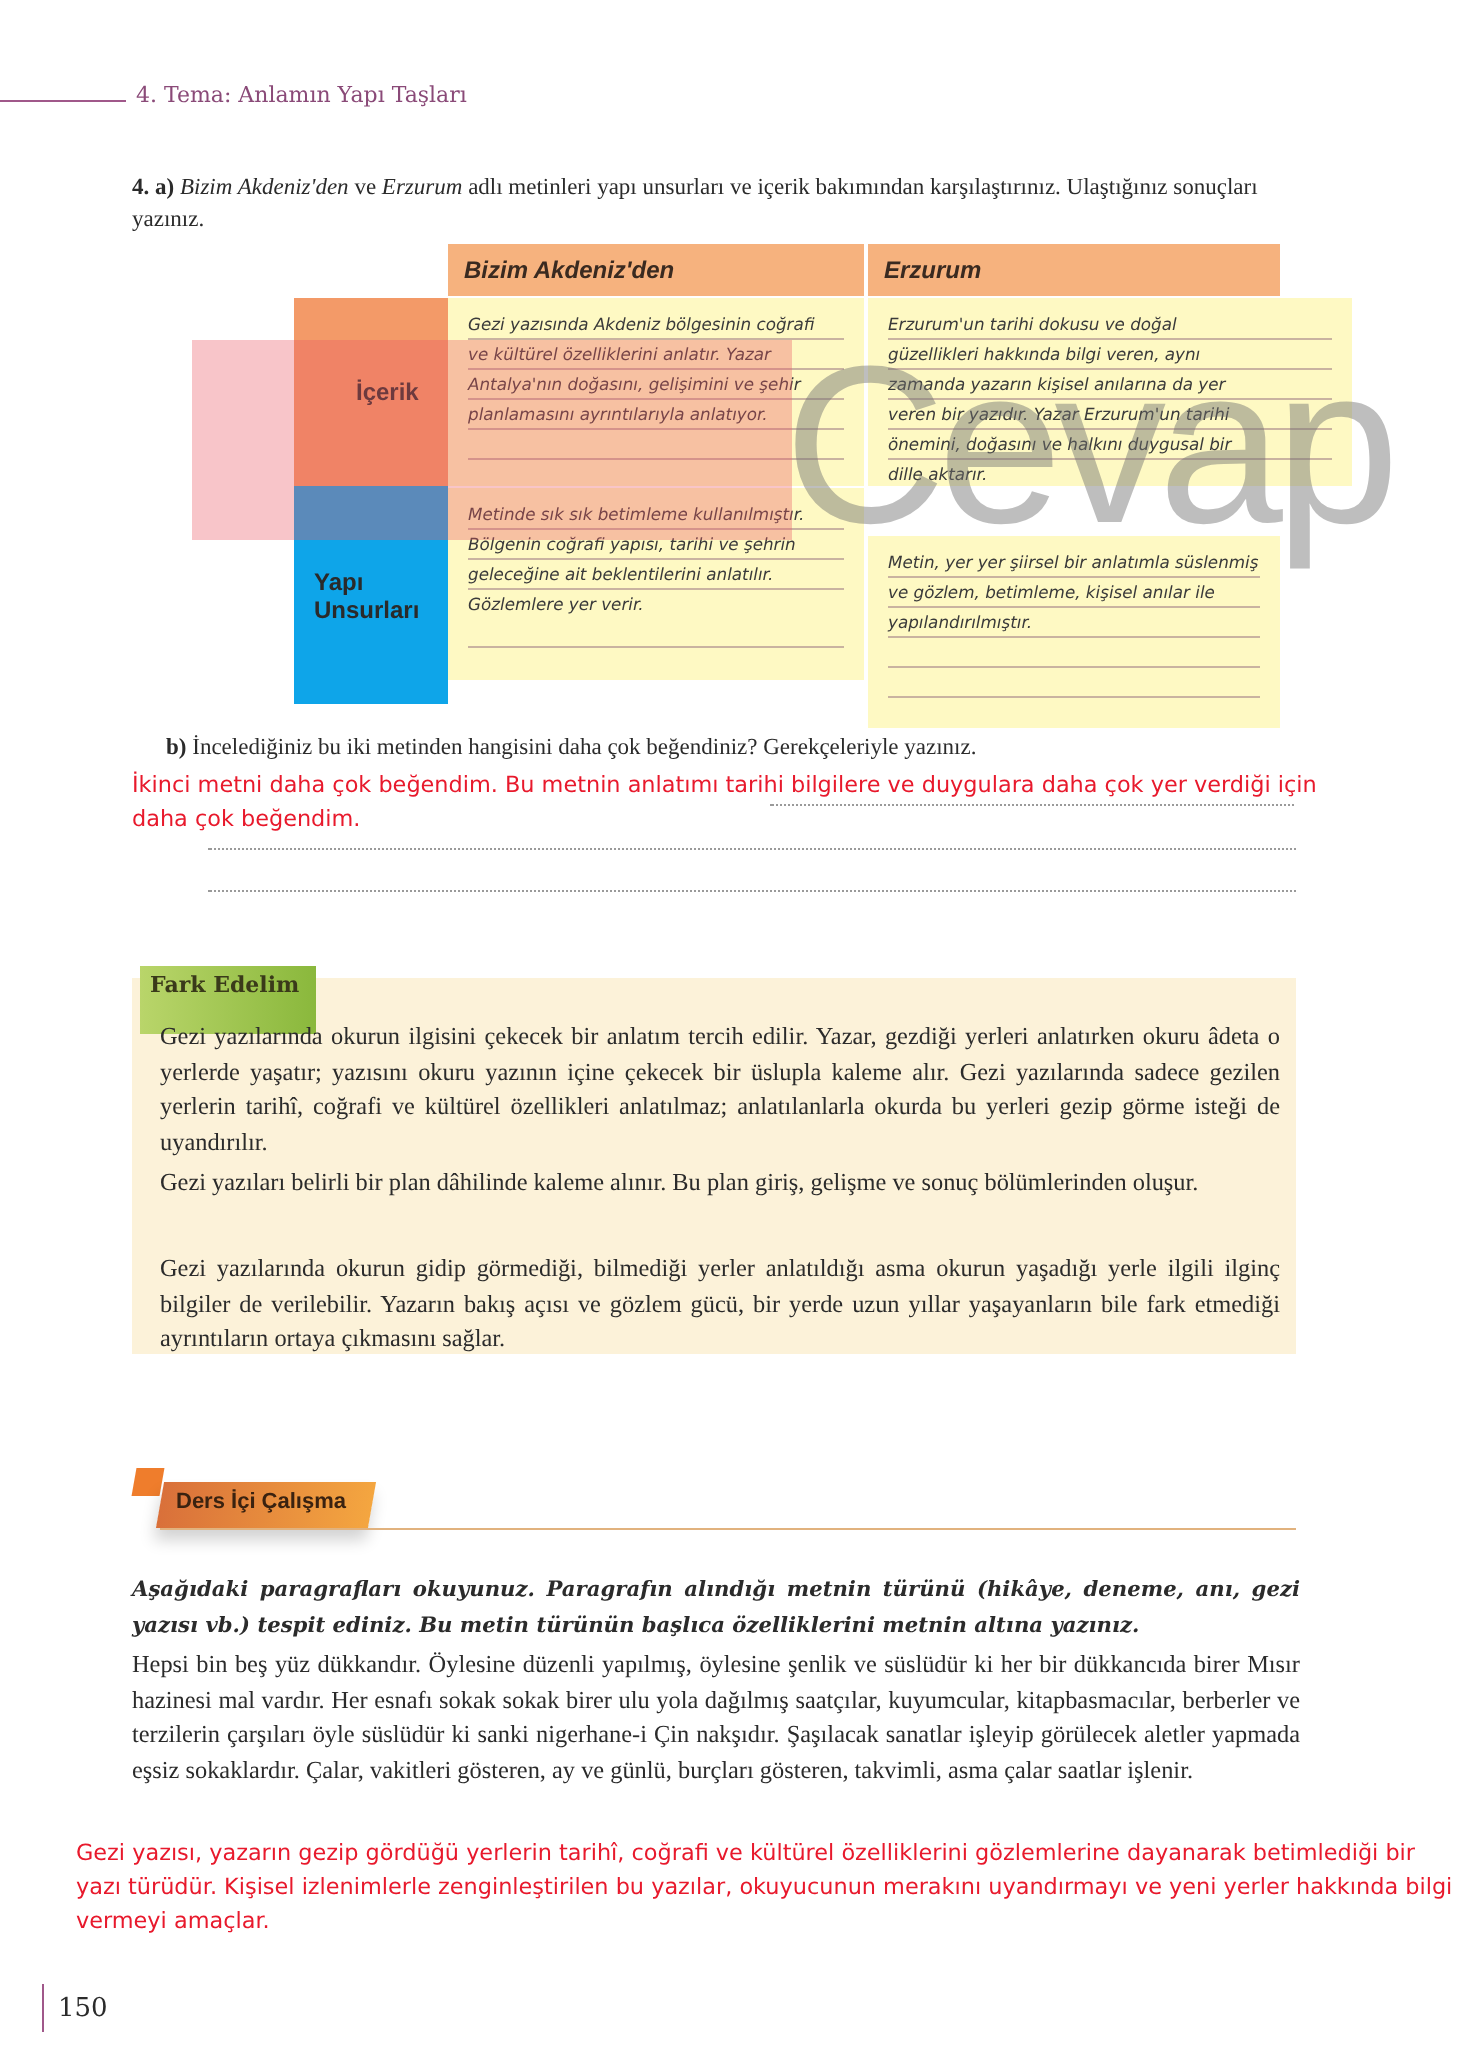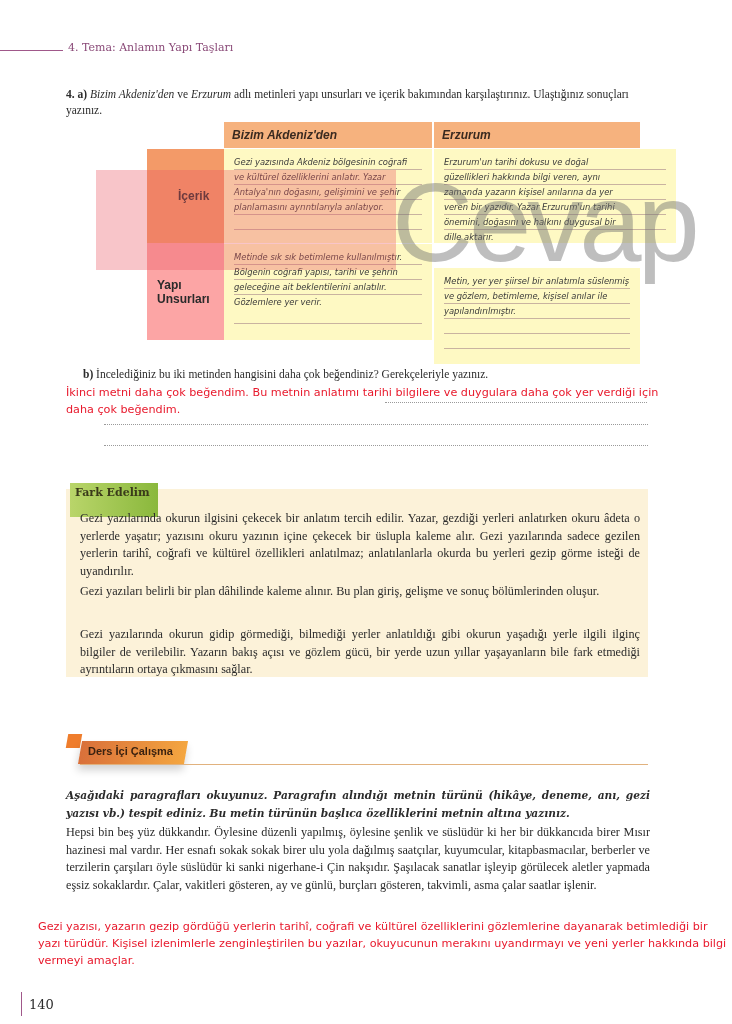--- a/index.html
+++ b/index.html
@@ -21,21 +21,21 @@
   .q4 i { font-style: italic; }
 
   
   .tbl { left: 147px; top: 122px; width: 493px; height: 218px; }
   .th-empty { position: absolute; left: 0; top: 0; width: 77px; height: 26px; background: #fff; }
   .th { position: absolute; top: 0; height: 26px; background: #f6b27e; font-family: "Liberation Sans", sans-serif; font-weight: bold; font-style: italic; font-size: 12px; color: #3a2a20; line-height: 26px; padding-left: 8px; box-sizing: border-box; }
   .th1 { left: 77px; width: 208px; }
   .th2 { left: 287px; width: 206px; }
   .rowhead { position: absolute; left: 0; width: 77px; background: #f6a878; font-family: "Liberation Sans", sans-serif; font-weight: bold; font-size: 12px; color: #2a2a2a; box-sizing: border-box; padding-left: 10px; display: flex; align-items: center; }
   .rh1 { top: 27px; height: 94px; background: #f39a68; padding-left: 31px; }
-  .rh2 { top: 121px; height: 97px; background: #fca5a5; }
+  .rh2 { top: 121px; height: 109px; background: #0ea5e9; }
   .cell { position: absolute; background: #fef9c3; box-sizing: border-box; padding: 6px 10px; font-family: "DejaVu Sans", sans-serif; font-style: italic; font-size: 8.4px; line-height: 14px; color: #3a3a3a; }
   .cell .ln { border-bottom: 1px solid #c9b3a0; }
   .c11 { left: 77px; top: 27px; width: 208px; height: 94px; }
   .c12 { left: 287px; top: 27px; width: 242px; height: 94px; }
   .c21 { left: 77px; top: 122px; width: 208px; height: 96px; }
   .c22 { left: 287px; top: 122px; width: 206px; height: 96px; margin-top: 24px; }
   .blank-ln { height: 14px; border-bottom: 1px solid #c9b3a0; }
 
   
   .wm { left: 96px; top: 170px; width: 570px; height: 100px; pointer-events: none; }
@@ -144,25 +144,25 @@
 </div>
 <div class="abs dots d1"></div>
 <div class="abs dots d2"></div>
 <div class="abs dots d3"></div>
 <div class="abs ans-b">İkinci metni daha çok beğendim. Bu metnin anlatımı tarihi bilgilere ve duygulara daha çok yer verdiği için daha çok beğendim.</div>
 
 <div class="abs fark-box"></div>
 <div class="abs fark-tag">Fark Edelim</div>
 <div class="abs fark-p fp1">Gezi yazılarında okurun ilgisini çekecek bir anlatım tercih edilir. Yazar, gezdiği yerleri anlatırken okuru âdeta o yerlerde yaşatır; yazısını okuru yazının içine çekecek bir üslupla kaleme alır. Gezi yazılarında sadece gezilen yerlerin tarihî, coğrafi ve kültürel özellikleri anlatılmaz; anlatılanlarla okurda bu yerleri gezip görme isteği de uyandırılır.</div>
 <div class="abs fark-p fp2">Gezi yazıları belirli bir plan dâhilinde kaleme alınır. Bu plan giriş, gelişme ve sonuç bölümlerinden oluşur.</div>
-<div class="abs fark-p fp3">Gezi yazılarında okurun gidip görmediği, bilmediği yerler anlatıldığı gibi okurun yaşadığı yerle ilgili ilginç bilgiler de verilebilir. Yazarın bakış açısı ve gözlem gücü, bir yerde uzun yıllar yaşayanların bile fark etmediği ayrıntıların ortaya çıkmasını sağlar.</div>
+<div class="abs fark-p fp3">Gezi yazılarında okurun gidip görmediği, bilmediği yerler anlatıldığı asma okurun yaşadığı yerle ilgili ilginç bilgiler de verilebilir. Yazarın bakış açısı ve gözlem gücü, bir yerde uzun yıllar yaşayanların bile fark etmediği ayrıntıların ortaya çıkmasını sağlar.</div>
 
 <div class="abs ders-sq"></div>
 <div class="abs ders-tag"></div>
 <div class="abs ders-lbl">Ders İçi Çalışma</div>
 <div class="abs ders-line"></div>
 
 <div class="abs instr">Aşağıdaki paragrafları okuyunuz. Paragrafın alındığı metnin türünü (hikâye, deneme, anı, gezi yazısı vb.) tespit ediniz. Bu metin türünün başlıca özelliklerini metnin altına yazınız.</div>
 <div class="abs para">Hepsi bin beş yüz dükkandır. Öylesine düzenli yapılmış, öylesine şenlik ve süslüdür ki her bir dükkancıda birer Mısır hazinesi mal vardır. Her esnafı sokak sokak birer ulu yola dağılmış saatçılar, kuyumcular, kitapbasmacılar, berberler ve terzilerin çarşıları öyle süslüdür ki sanki nigerhane-i Çin nakşıdır. Şaşılacak sanatlar işleyip görülecek aletler yapmada eşsiz sokaklardır. Çalar, vakitleri gösteren, ay ve günlü, burçları gösteren, takvimli, asma çalar saatlar işlenir.</div>
 <div class="abs ans-2">Gezi yazısı, yazarın gezip gördüğü yerlerin tarihî, coğrafi ve kültürel özelliklerini gözlemlerine dayanarak betimlediği bir yazı türüdür. Kişisel izlenimlerle zenginleştirilen bu yazılar, okuyucunun merakını uyandırmayı ve yeni yerler hakkında bilgi vermeyi amaçlar.</div>
 
 <div class="abs pg-bar"></div>
-<div class="abs pg-num">140</div>
+<div class="abs pg-num">150</div>
 
 </body></html>

